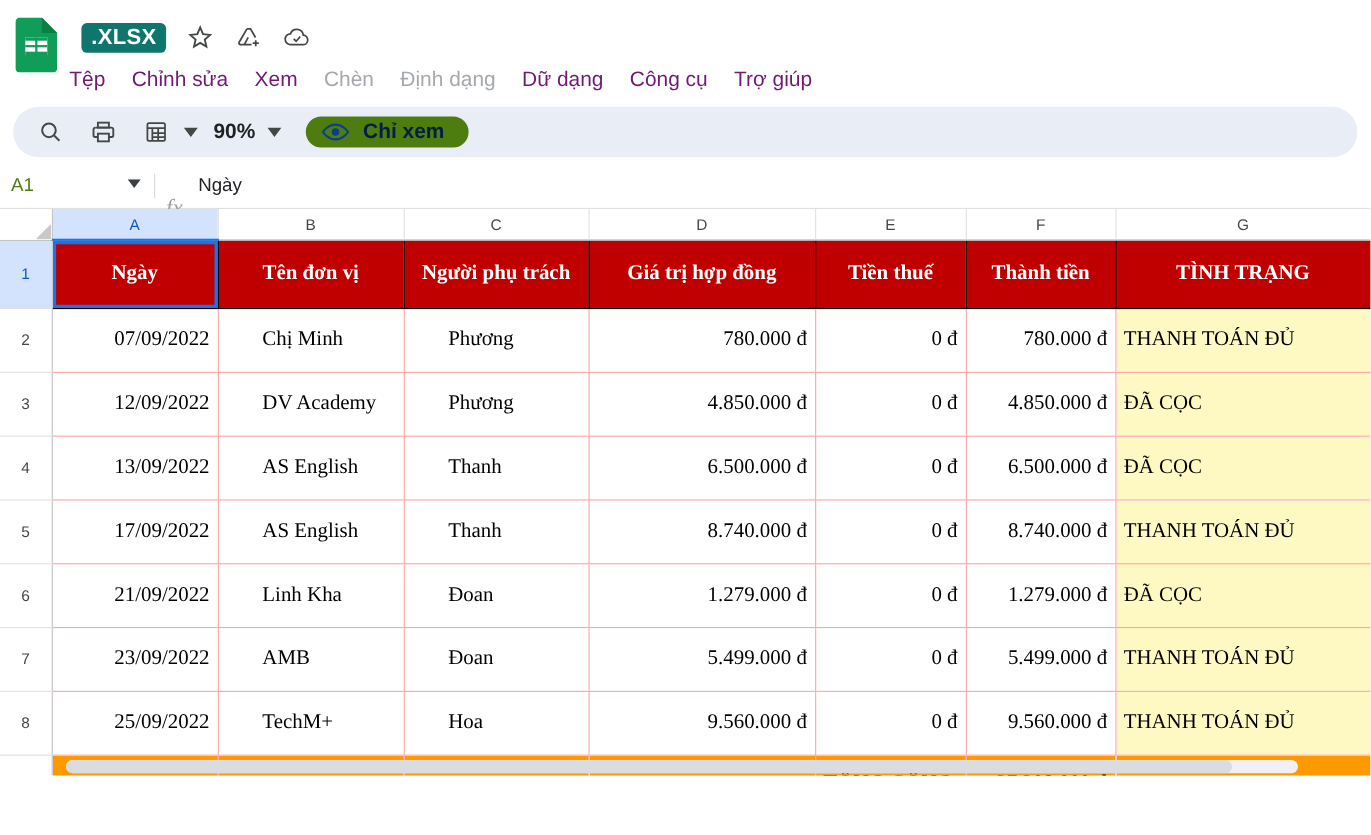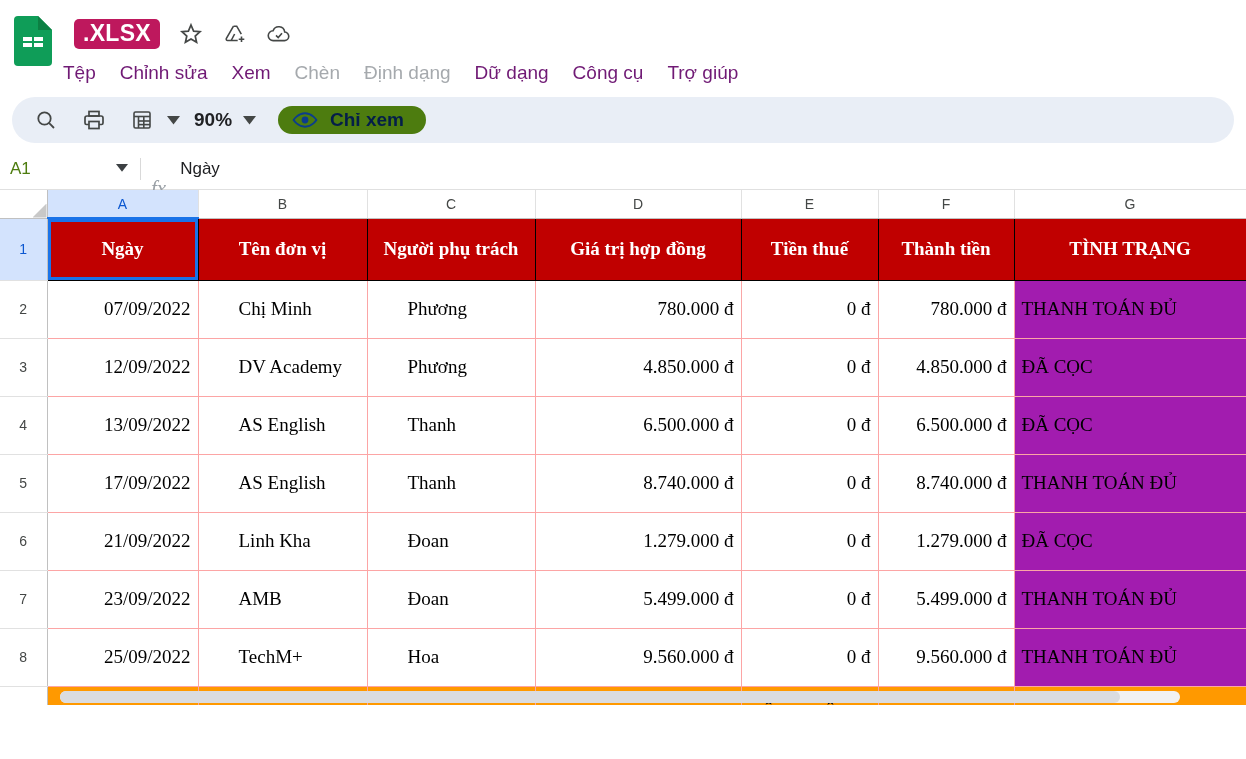--- a/index.html
+++ b/index.html
@@ -32,23 +32,23 @@
   .title-row { display: flex; align-items: center; height: 40px; }
   .doc-title {
     font-size: 26px;
     color: #202124;
     font-family: "Liberation Sans", sans-serif;
     letter-spacing: .1px;
     white-space: nowrap;
   }
   .xlsx-badge {
     margin-left: 14px;
-    background: #be185d;
+    background: #0f766e;
     color: #ffffff;
-    font-size: 23px;
+    font-size: 20px;
     font-weight: bold;
     padding: 3px 9px 4px;
     border-radius: 5px;
     letter-spacing: .3px;
     line-height: 1;
   }
   .title-icon {
     margin-left: 18px;
     width: 26px; height: 26px;
     display: flex; align-items: center; justify-content: center;
@@ -252,21 +252,21 @@
     font-family: "Liberation Serif", serif;
     vertical-align: middle;
   }
   td.hdrcell.selcell {
     box-shadow: inset 0 0 0 3px #1a73e8;
     position: relative;
   }
   td.num { text-align: right; }
   td.txt { text-align: left; padding-left: 40px; }
   td.status {
-    background: #a21caf;
+    background: #fef9c3;
     text-align: left;
   }
   tr.totalrow td.cell {
     background: #ff9900;
     font-weight: bold;
     height: 52px;
   }
   tr.totalrow td.tot-label { text-align: left; font-weight: bold; }
   tr.totalrow td.tot-value { text-align: right; font-weight: bold; }
   tr.totalrow td.rowhdr { border-bottom: 1px solid #e1e1e1; }

